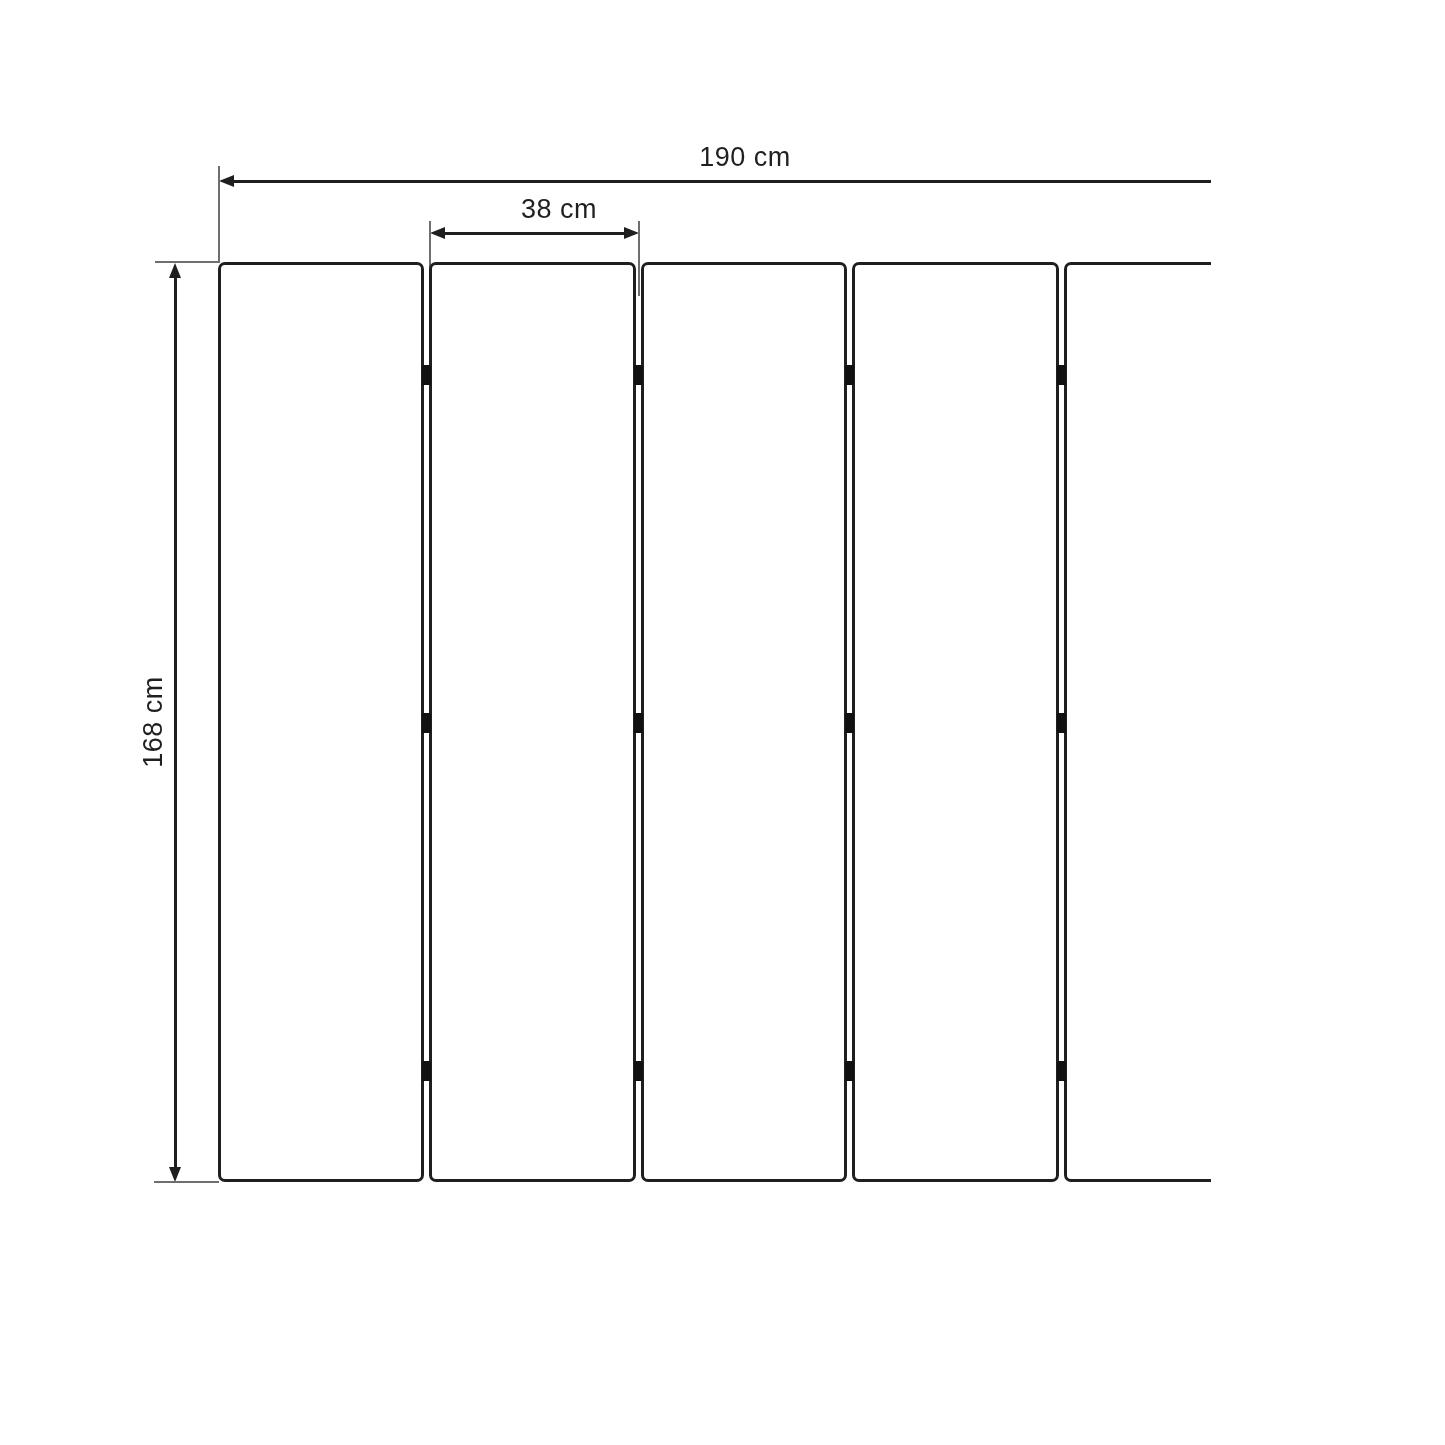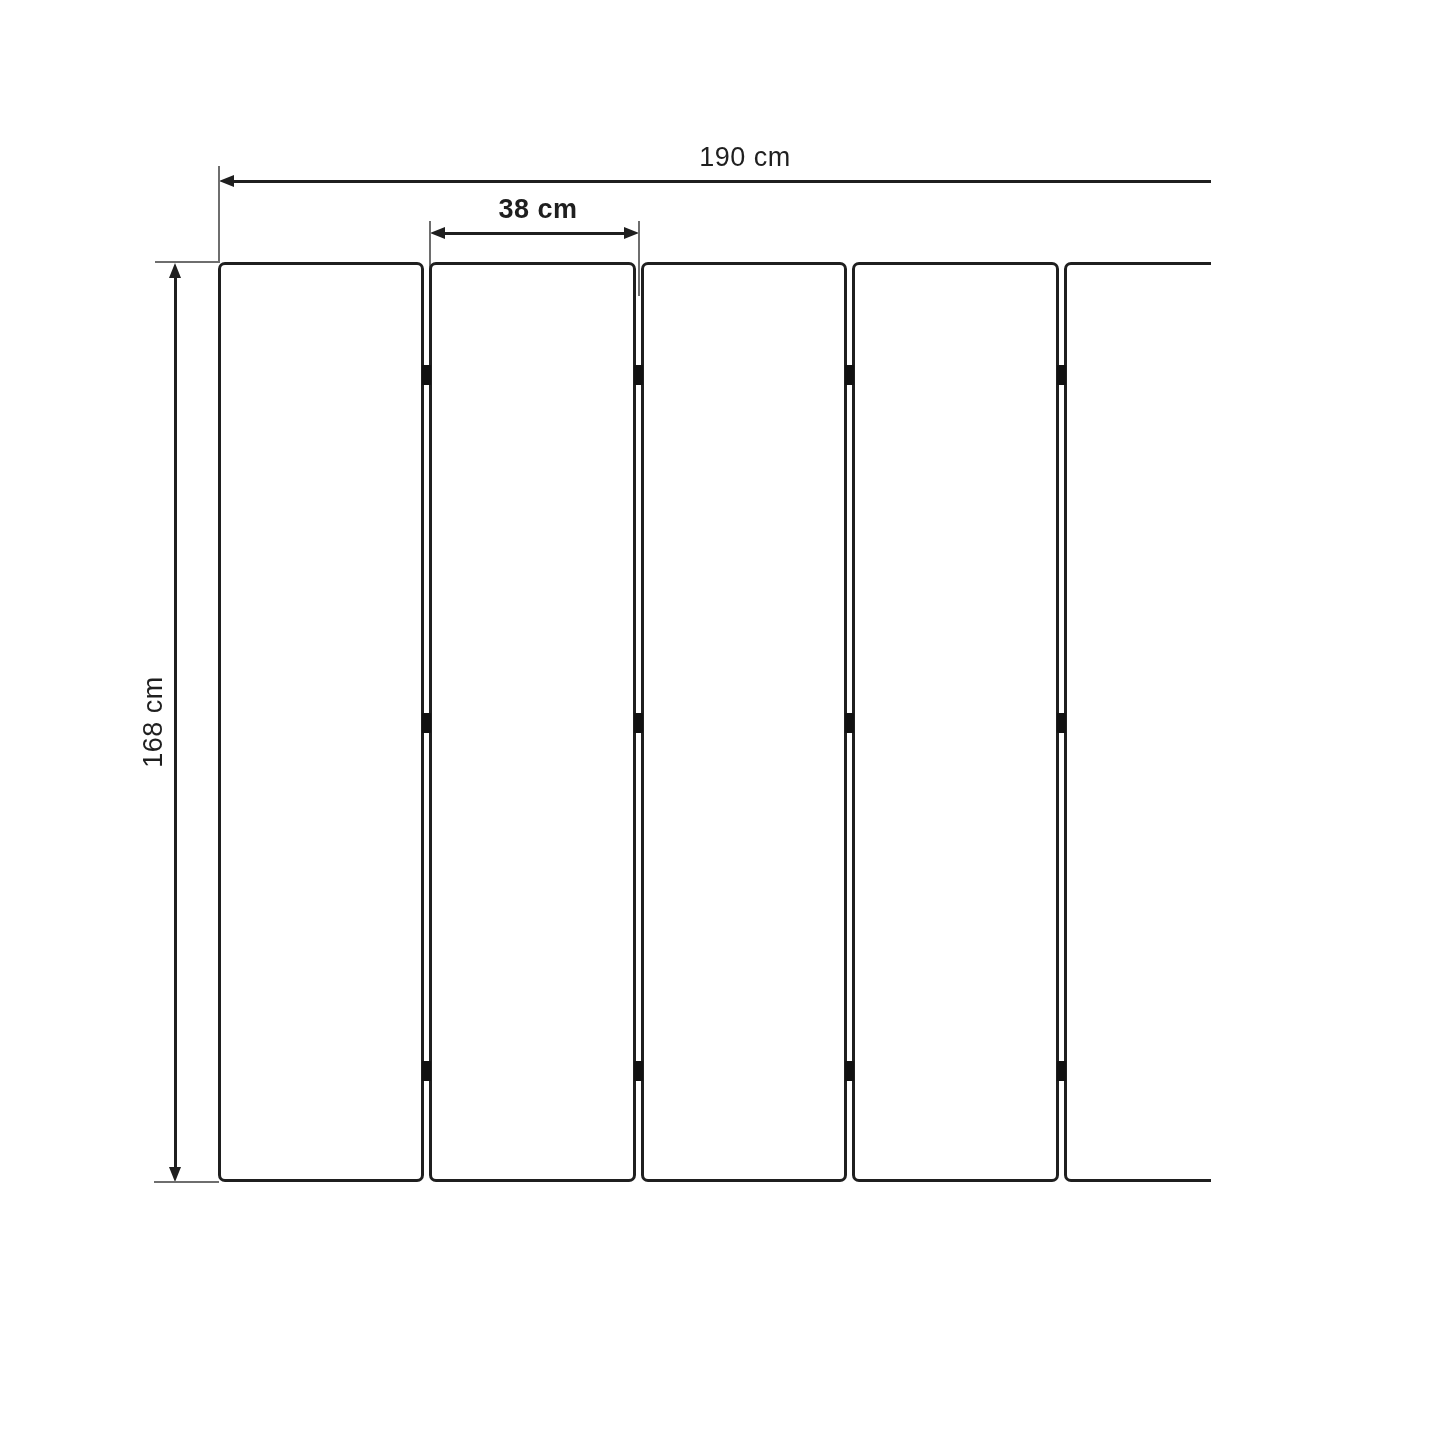--- a/index.html
+++ b/index.html
@@ -49,21 +49,21 @@
 
   .dim-label {
     position: absolute;
     font-size: 27px;
     letter-spacing: 0.5px;
     color: #1f1f1f;
     text-align: center;
     white-space: nowrap;
   }
   #label-total-width { left: 220px; width: 1050px; top: 142px; }
-  #label-panel-width { left: 432px; width: 212px;  top: 194px; font-weight: bold; }
+  #label-panel-width { left: 453px; width: 212px;  top: 194px; }
   #label-height {
     left: 153px; top: 722px;
     transform: translate(-50%, -50%) rotate(-90deg);
     transform-origin: center center;
   }
 </style>
 </head>
 <body>
 
 <div id="canvas">

